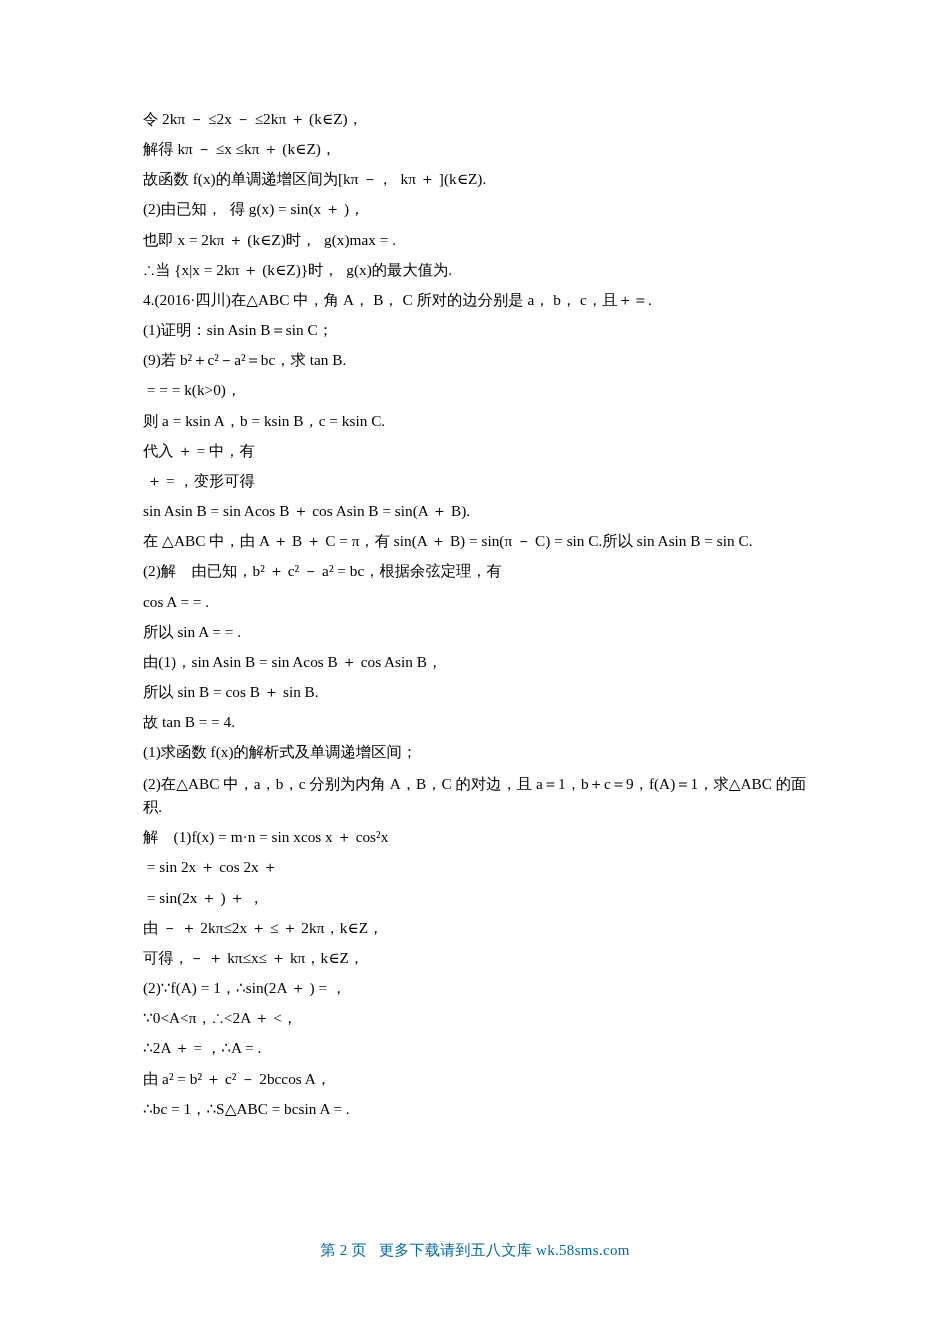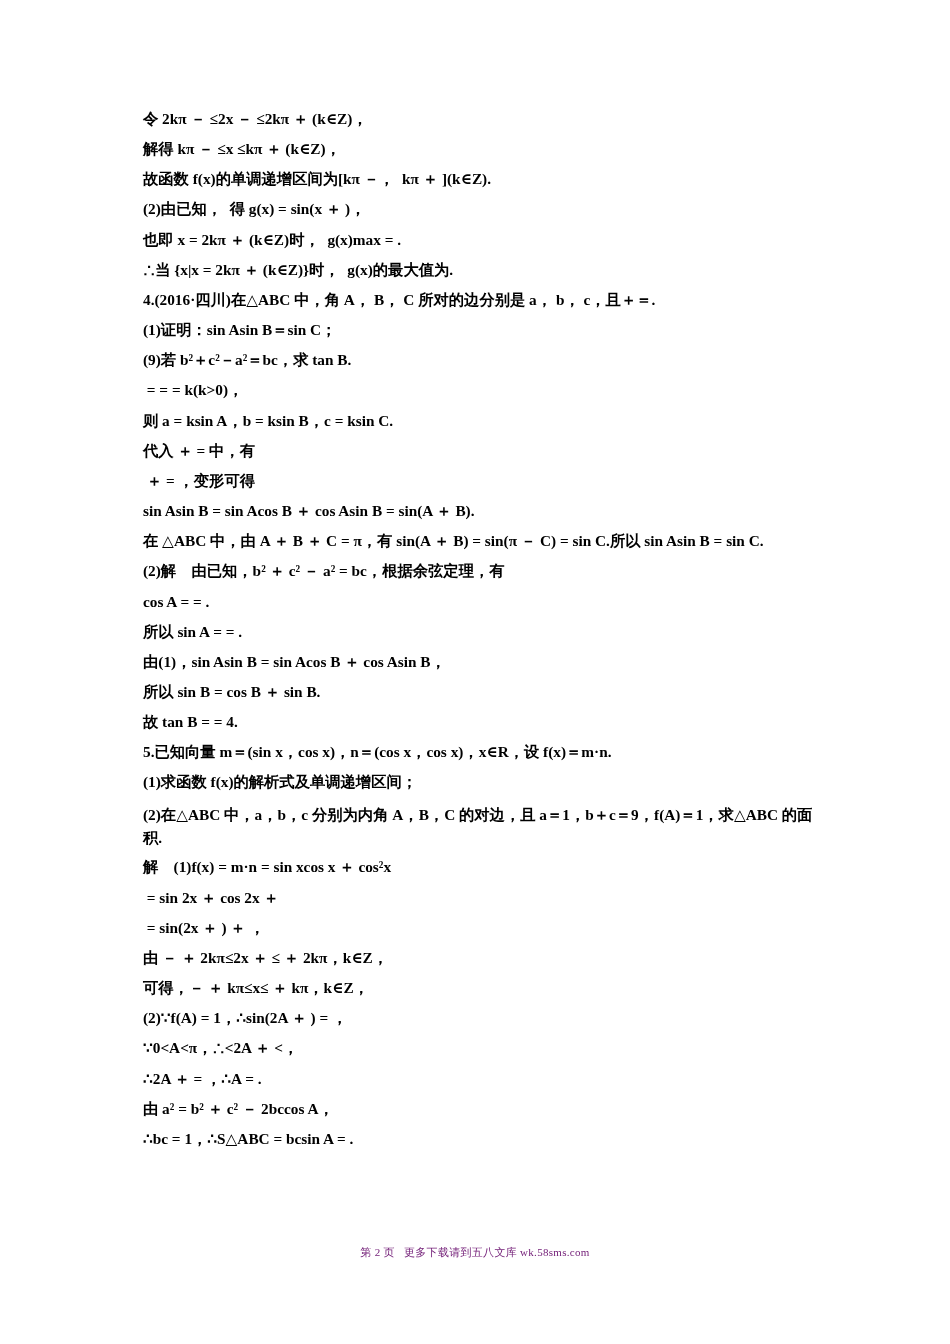--- a/index.html
+++ b/index.html
@@ -18,41 +18,40 @@
   .page {
     position: relative;
     width: 950px;
     height: 1344px;
     box-sizing: border-box;
     padding: 110px 130px 0 143px;
   }
   .doc-body {
     font-size: 15.3px;
     line-height: 1.0;
-    font-weight: bold;
   }
   .line {
     margin: 0 0 11.5px 0;
     white-space: pre-wrap;
     font-size: 15.3px;
     line-height: 1.22;
   }
   .line.wrap {
     line-height: 1.5;
     margin-bottom: 9px;
   }
   .footer {
     position: absolute;
     left: 0;
     right: 0;
     bottom: 84px;
     text-align: center;
-    font-size: 11px;
+    font-size: 15px;
     font-family: "Liberation Serif", "DejaVu Serif", serif;
-    color: #701a75;
+    color: #0369a1;
     letter-spacing: 0.3px;
   }
   .footer span {
     display: inline-block;
   }
 </style>
 </head>
 <body>
 
 <div class="page">
@@ -72,21 +71,20 @@
     <p class="line">代入 ＋ = 中，有</p>
     <p class="line"> ＋ = ，变形可得</p>
     <p class="line">sin Asin B = sin Acos B ＋ cos Asin B = sin(A ＋ B).</p>
     <p class="line">在 △ABC 中，由 A ＋ B ＋ C = π，有 sin(A ＋ B) = sin(π － C) = sin C.所以 sin Asin B = sin C.</p>
     <p class="line">(2)解　由已知，b² ＋ c² － a² = bc，根据余弦定理，有</p>
     <p class="line">cos A = = .</p>
     <p class="line">所以 sin A = = .</p>
     <p class="line">由(1)，sin Asin B = sin Acos B ＋ cos Asin B，</p>
     <p class="line">所以 sin B = cos B ＋ sin B.</p>
     <p class="line">故 tan B = = 4.</p>
-    <p class="line">5.已知向量 m＝(sin x，cos x)，n＝(cos x，cos x)，x∈R，设 f(x)＝m·n.</p>
     <p class="line">(1)求函数 f(x)的解析式及单调递增区间；</p>
     <p class="line wrap">(2)在△ABC 中，a，b，c 分别为内角 A，B，C 的对边，且 a＝1，b＋c＝9，f(A)＝1，求△ABC 的面积.</p>
     <p class="line">解　(1)f(x) = m·n = sin xcos x ＋ cos²x</p>
     <p class="line"> = sin 2x ＋ cos 2x ＋</p>
     <p class="line"> = sin(2x ＋ ) ＋ ，</p>
     <p class="line">由 － ＋ 2kπ≤2x ＋ ≤ ＋ 2kπ，k∈Z，</p>
     <p class="line">可得，－ ＋ kπ≤x≤ ＋ kπ，k∈Z，</p>
     <p class="line">(2)∵f(A) = 1，∴sin(2A ＋ ) = ，</p>
     <p class="line">∵0&lt;A&lt;π，∴&lt;2A ＋ &lt;，</p>
     <p class="line">∴2A ＋ = ，∴A = .</p>

